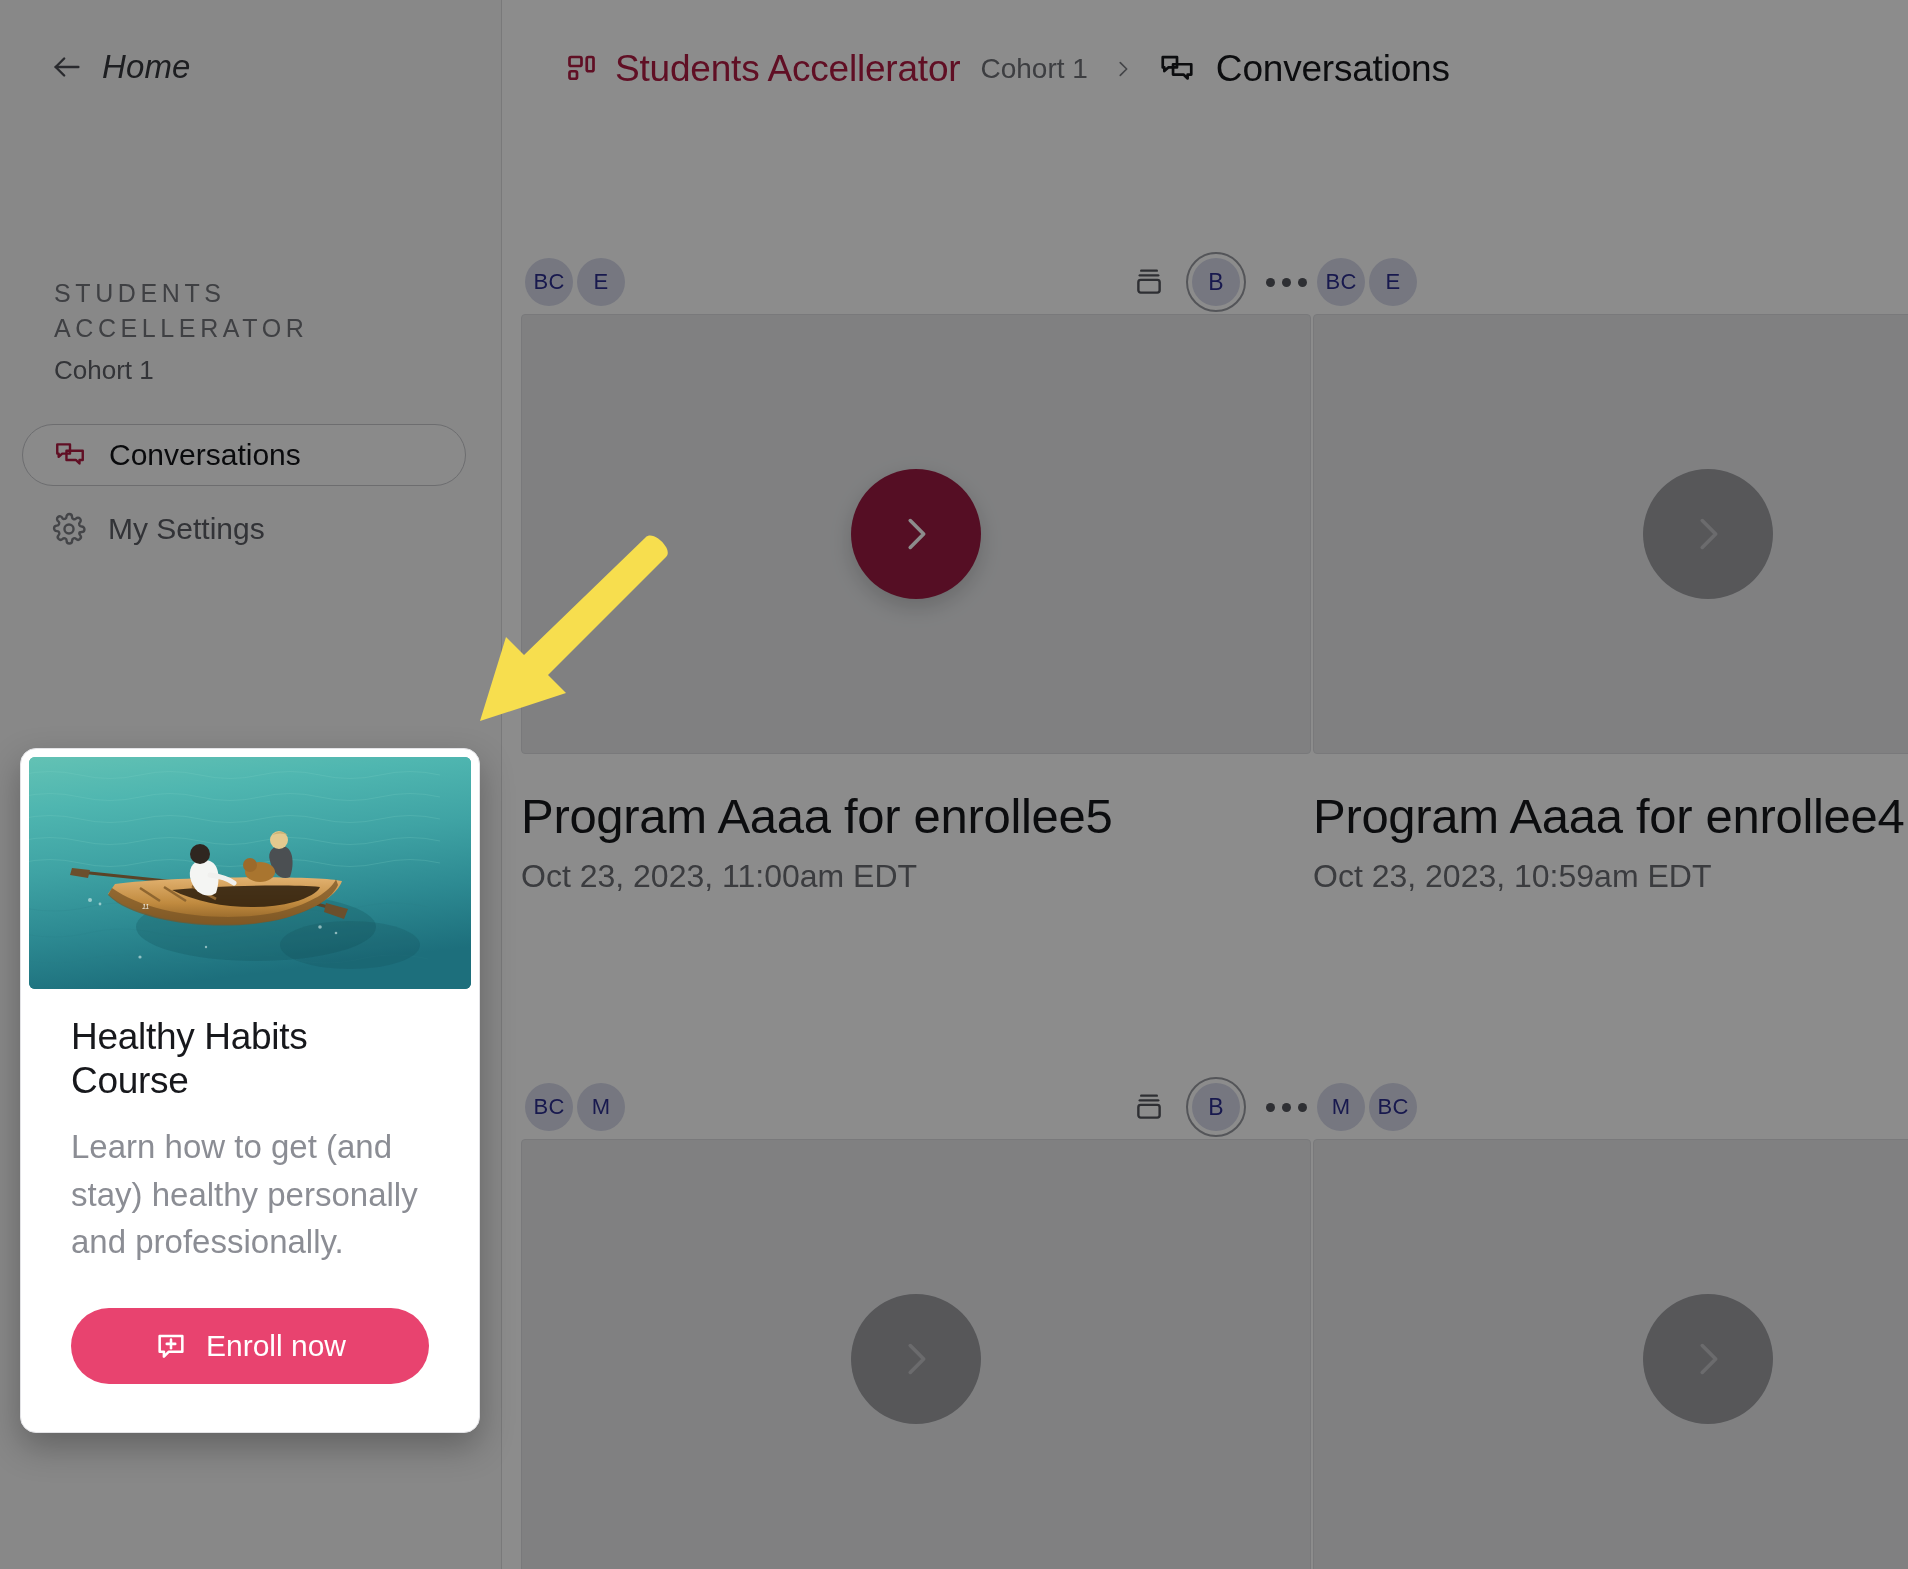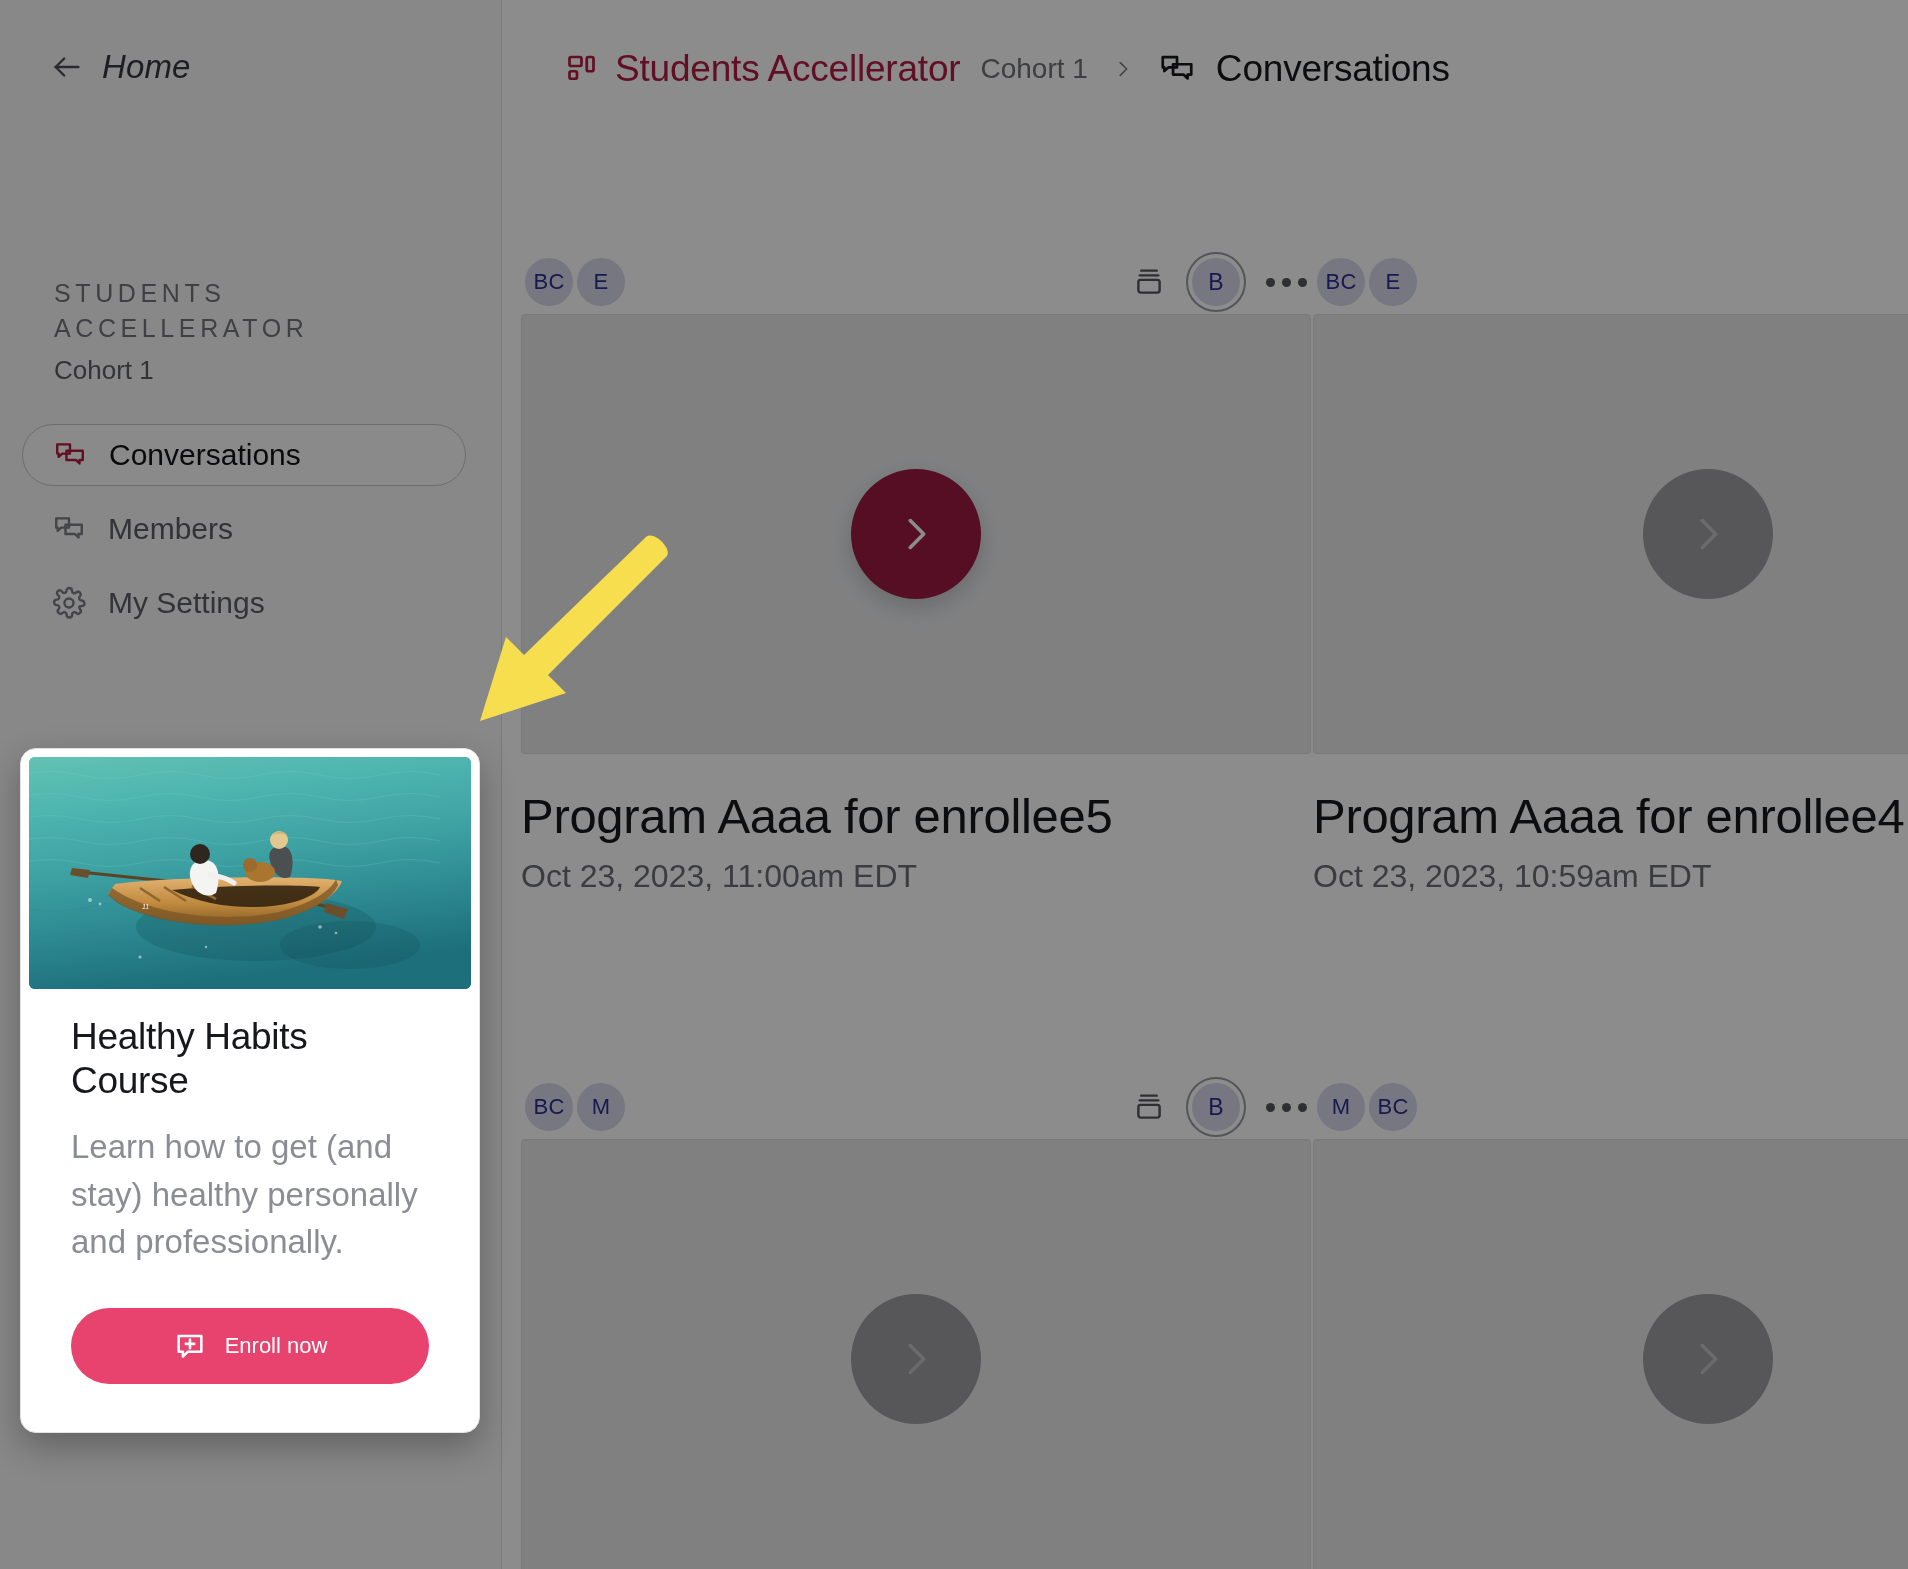--- a/index.html
+++ b/index.html
@@ -236,21 +236,21 @@
     color: #8b8d94;
   }
   .enroll-btn {
     margin-top: 42px;
     height: 76px;
     width: 100%;
     border: none;
     border-radius: 42px;
     background: #e8436f;
     color: #ffffff;
-    font-size: 22px;
+    font-size: 30px;
     font-family: "Liberation Sans", sans-serif;
     display: flex;
     align-items: center;
     justify-content: center;
     gap: 18px;
     cursor: pointer;
   }
   .enroll-icon { width: 34px; height: 34px; display: block; }
 
   
@@ -291,29 +291,20 @@
       <div class="nav-item active">
         <span class="nav-icon">
           <svg viewBox="0 0 24 24" fill="none" stroke="#b01c43" stroke-width="1.7" stroke-linecap="round" stroke-linejoin="round" width="34" height="34">
             <path d="M3 4.5h9v6.5H6.5L4 13.3V11H3z"></path>
             <path d="M9.5 9h11.5v6.5h-2.3V18l-2.6-2.5H9.5z"></path>
           </svg>
         </span>
         <span class="nav-label">Conversations</span>
       </div>
 
-      <div class="nav-item">
-        <span class="nav-icon">
-          <svg viewBox="0 0 24 24" fill="none" stroke="#7c7e84" stroke-width="1.7" stroke-linecap="round" stroke-linejoin="round" width="34" height="34">
-            <path d="M3 4.5h9v6.5H6.5L4 13.3V11H3z"></path>
-            <path d="M9.5 9h11.5v6.5h-2.3V18l-2.6-2.5H9.5z"></path>
-          </svg>
-        </span>
-        <span class="nav-label">Members</span>
-      </div>
 
       <div class="nav-item">
         <span class="nav-icon">
           <svg viewBox="0 0 24 24" fill="none" stroke="#7c7e84" stroke-width="1.7" stroke-linecap="round" stroke-linejoin="round" width="34" height="34">
             <circle cx="12" cy="12" r="3.2"></circle>
             <path d="M19.4 14.4a1.6 1.6 0 0 0 .32 1.77l.06.06a1.94 1.94 0 1 1-2.75 2.75l-.06-.06a1.6 1.6 0 0 0-1.77-.32 1.6 1.6 0 0 0-1 1.47v.17a1.94 1.94 0 1 1-3.88 0v-.09a1.6 1.6 0 0 0-1.05-1.47 1.6 1.6 0 0 0-1.77.32l-.06.06a1.94 1.94 0 1 1-2.75-2.75l.06-.06a1.6 1.6 0 0 0 .32-1.77 1.6 1.6 0 0 0-1.47-1H3.4a1.94 1.94 0 0 1 0-3.88h.09a1.6 1.6 0 0 0 1.47-1.05 1.6 1.6 0 0 0-.32-1.77l-.06-.06A1.94 1.94 0 1 1 7.33 4.4l.06.06a1.6 1.6 0 0 0 1.77.32h.08a1.6 1.6 0 0 0 1-1.47V3.4a1.94 1.94 0 1 1 3.88 0v.09a1.6 1.6 0 0 0 1 1.47 1.6 1.6 0 0 0 1.77-.32l.06-.06a1.94 1.94 0 1 1 2.75 2.75l-.06.06a1.6 1.6 0 0 0-.32 1.77v.08a1.6 1.6 0 0 0 1.47 1h.17a1.94 1.94 0 0 1 0 3.88h-.09a1.6 1.6 0 0 0-1.47 1z"></path>
           </svg>
         </span>
         <span class="nav-label">My Settings</span>
       </div>

